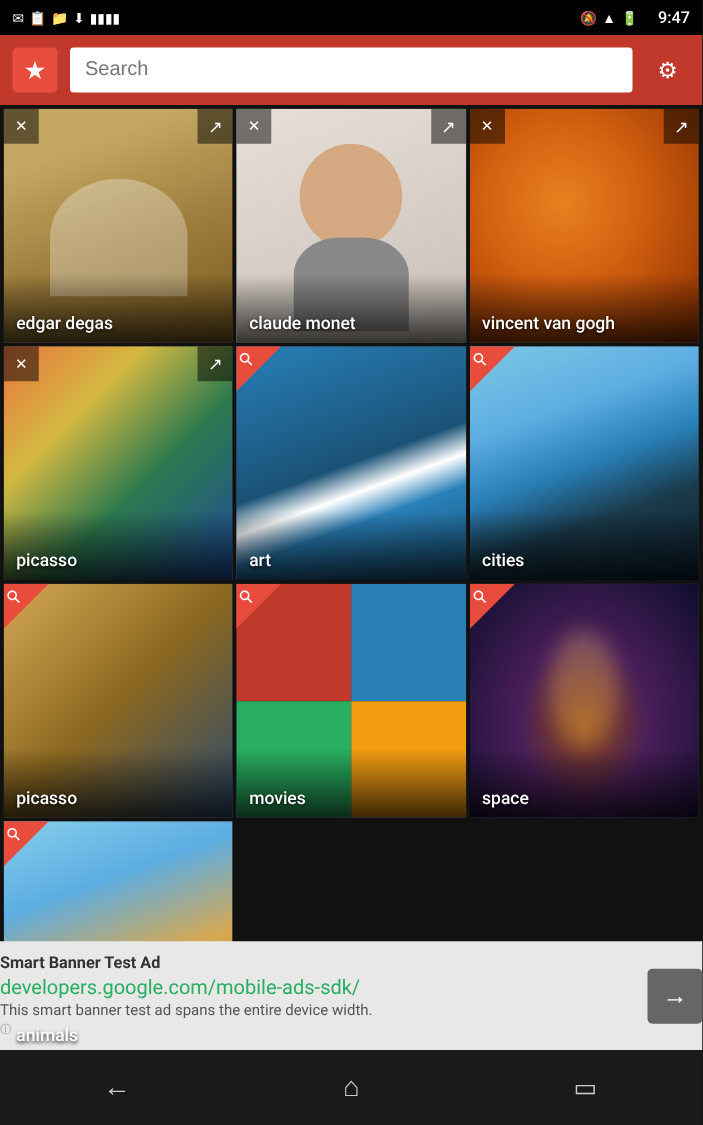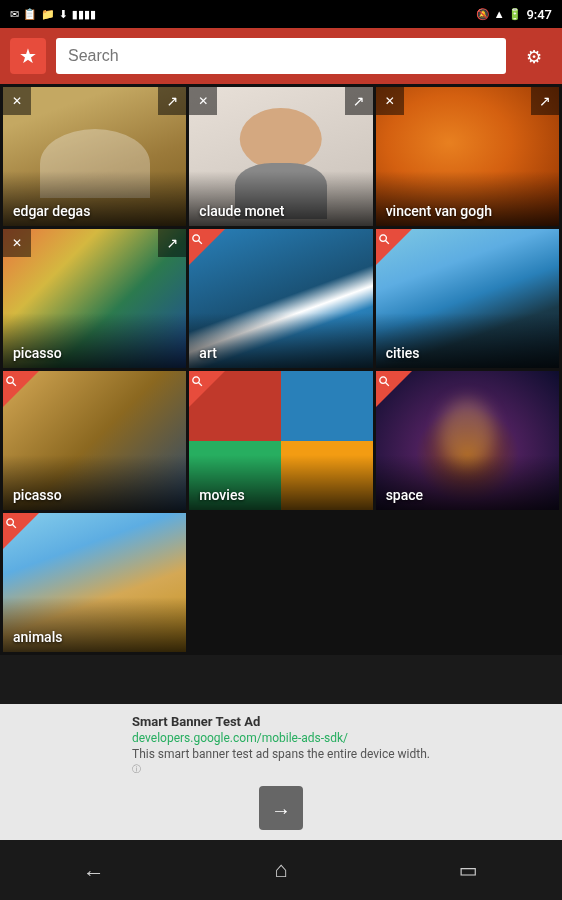--- a/index.html
+++ b/index.html
@@ -24,20 +24,21 @@
     }
     .status-bar-icons {
       display: flex;
       align-items: center;
       gap: 4px;
     }
     .status-bar-time {
       color: #fff;
       font-size: 13px;
       font-weight: 500;
+      margin-left: 12px;
     }
     .status-icon {
       color: #fff;
       font-size: 11px;
     }
 
     
     .search-bar {
       width: 100%;
       height: 56px;
@@ -98,21 +99,21 @@
     
     .grid-container {
       display: grid;
       grid-template-columns: repeat(3, 1fr);
       gap: 3px;
       padding: 3px;
       background: #111;
     }
     .grid-item {
       position: relative;
-      height: 139px;
+      height: 187px;
       overflow: hidden;
       cursor: pointer;
       background: #333;
     }
 
     
     .grid-item::after {
       content: '';
       position: absolute;
       bottom: 0;
@@ -313,37 +314,36 @@
       background: linear-gradient(160deg, #87ceeb 0%, #5dade2 30%, #d4a855 60%, #c4901a 100%);
     }
 
     
     .ad-area {
       position: absolute;
       bottom: 60px;
       left: 0;
       right: 0;
       background: #e8e8e8;
-      padding: 10px 10px;
+      padding: 10px 0;
       display: flex;
       align-items: center;
       gap: 10px;
       min-height: 68px;
-      flex-direction: column;
     }
     .ad-content {
       flex: 1;
     }
     .ad-title {
       font-size: 13px;
       font-weight: bold;
       color: #333;
     }
     .ad-url {
-      font-size: 12px;
+      font-size: 16px;
       color: #27ae60;
       margin: 2px 0;
     }
     .ad-desc {
       font-size: 12px;
       color: #555;
     }
     .ad-info {
       font-size: 9px;
       color: #999;

